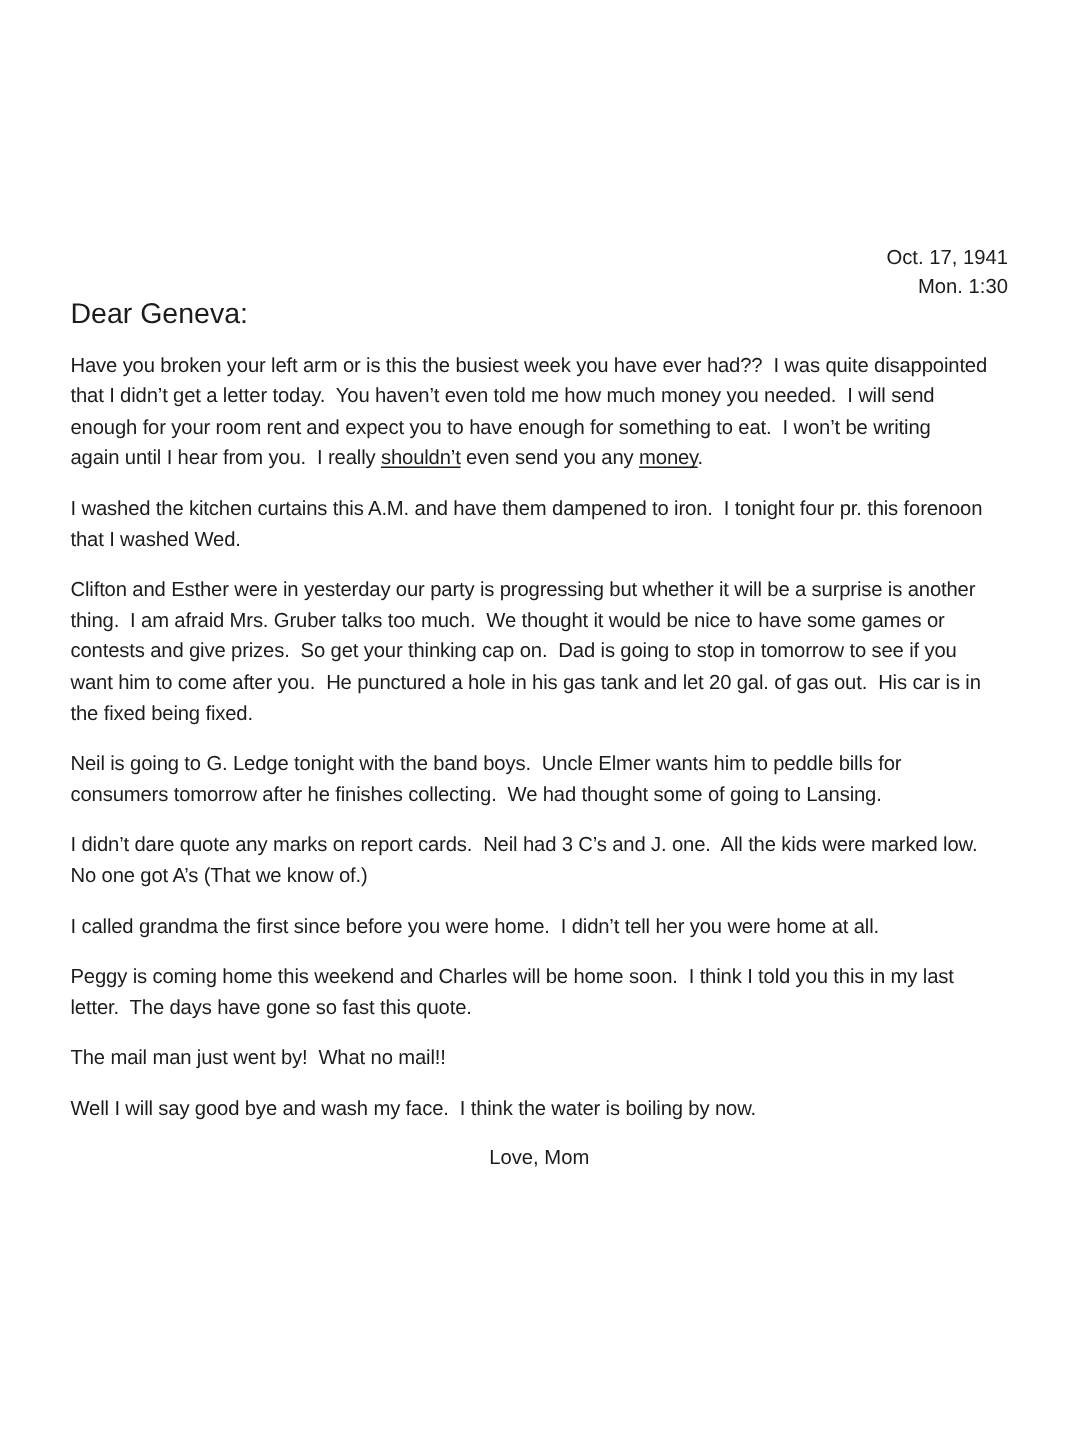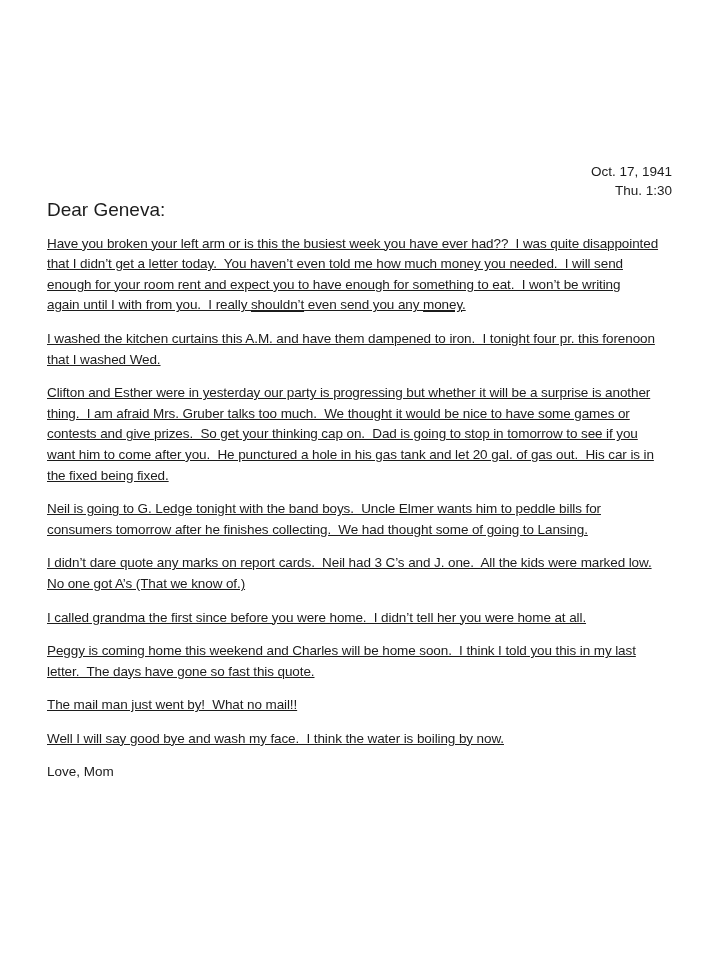--- a/index.html
+++ b/index.html
@@ -34,48 +34,47 @@
     white-space: pre;
   }
   .para {
     margin: 0 0 13px 0;
   }
   .line {
     font-size: 13.5px;
     line-height: 20.6px;
     white-space: pre;
     letter-spacing: -0.1px;
-    text-decoration: underline;
   }
   .u {
     text-decoration: underline;
     text-underline-offset: 2px;
   }
   .closing {
-    text-align: left;
+    text-align: center;
     font-size: 13.5px;
     line-height: 20.6px;
   }
 </style>
 </head>
 <body>
 
 <div class="page">
   <div class="content">
     <div class="date-block">
       <div>Oct. 17, 1941</div>
-      <div>Thu. 1:30</div>
+      <div>Mon. 1:30</div>
     </div>
     <div class="salutation">Dear Geneva:</div>
     <div>
         <div class="para">
           <div class="line"><span>Have you broken your left arm or is this the busiest week you have ever had??  I was quite disappointed</span></div>
           <div class="line"><span>that I didn’t get a letter today.  You haven’t even told me how much money you needed.  I will send</span></div>
           <div class="line"><span>enough for your room rent and expect you to have enough for something to eat.  I won’t be writing</span></div>
-          <div class="line"><span>again until I with from you.  I really </span><span class="u">shouldn’t</span><span> even send you any </span><span class="u">money</span><span>.</span></div>
+          <div class="line"><span>again until I hear from you.  I really </span><span class="u">shouldn’t</span><span> even send you any </span><span class="u">money</span><span>.</span></div>
         </div>
         <div class="para">
           <div class="line"><span>I washed the kitchen curtains this A.M. and have them dampened to iron.  I tonight four pr. this forenoon</span></div>
           <div class="line"><span>that I washed Wed.</span></div>
         </div>
         <div class="para">
           <div class="line"><span>Clifton and Esther were in yesterday our party is progressing but whether it will be a surprise is another</span></div>
           <div class="line"><span>thing.  I am afraid Mrs. Gruber talks too much.  We thought it would be nice to have some games or</span></div>
           <div class="line"><span>contests and give prizes.  So get your thinking cap on.  Dad is going to stop in tomorrow to see if you</span></div>
           <div class="line"><span>want him to come after you.  He punctured a hole in his gas tank and let 20 gal. of gas out.  His car is in</span></div>

